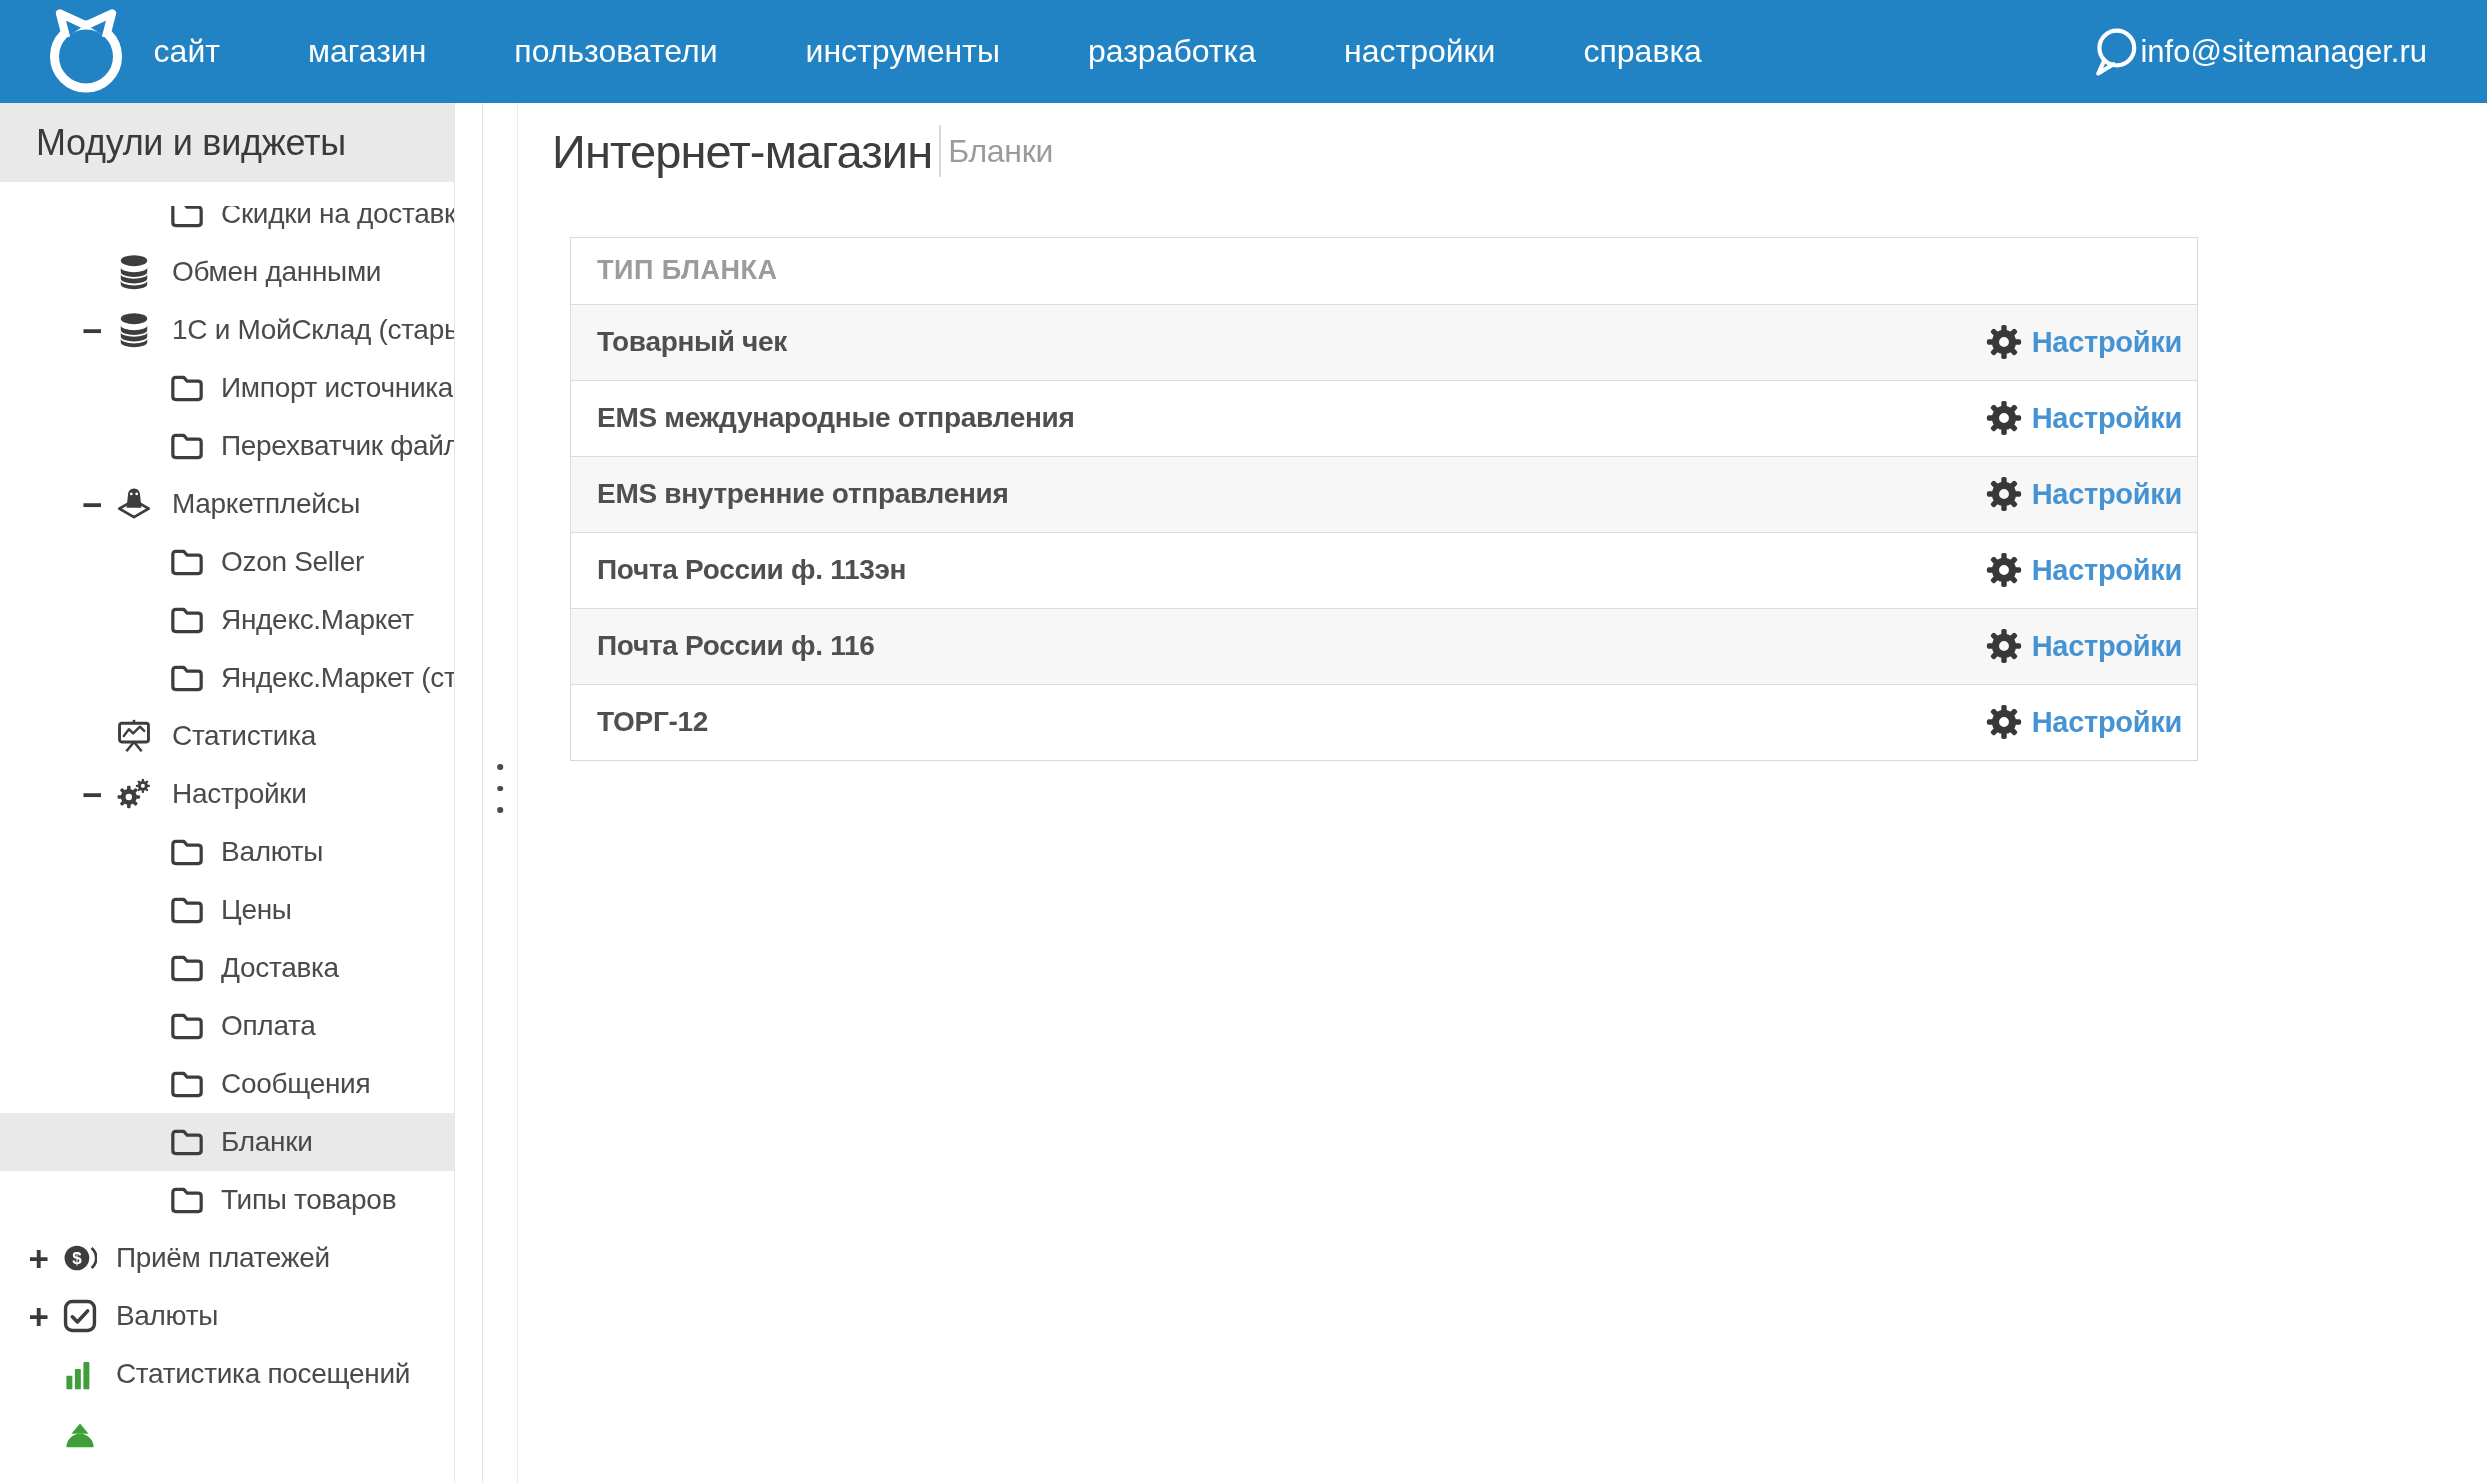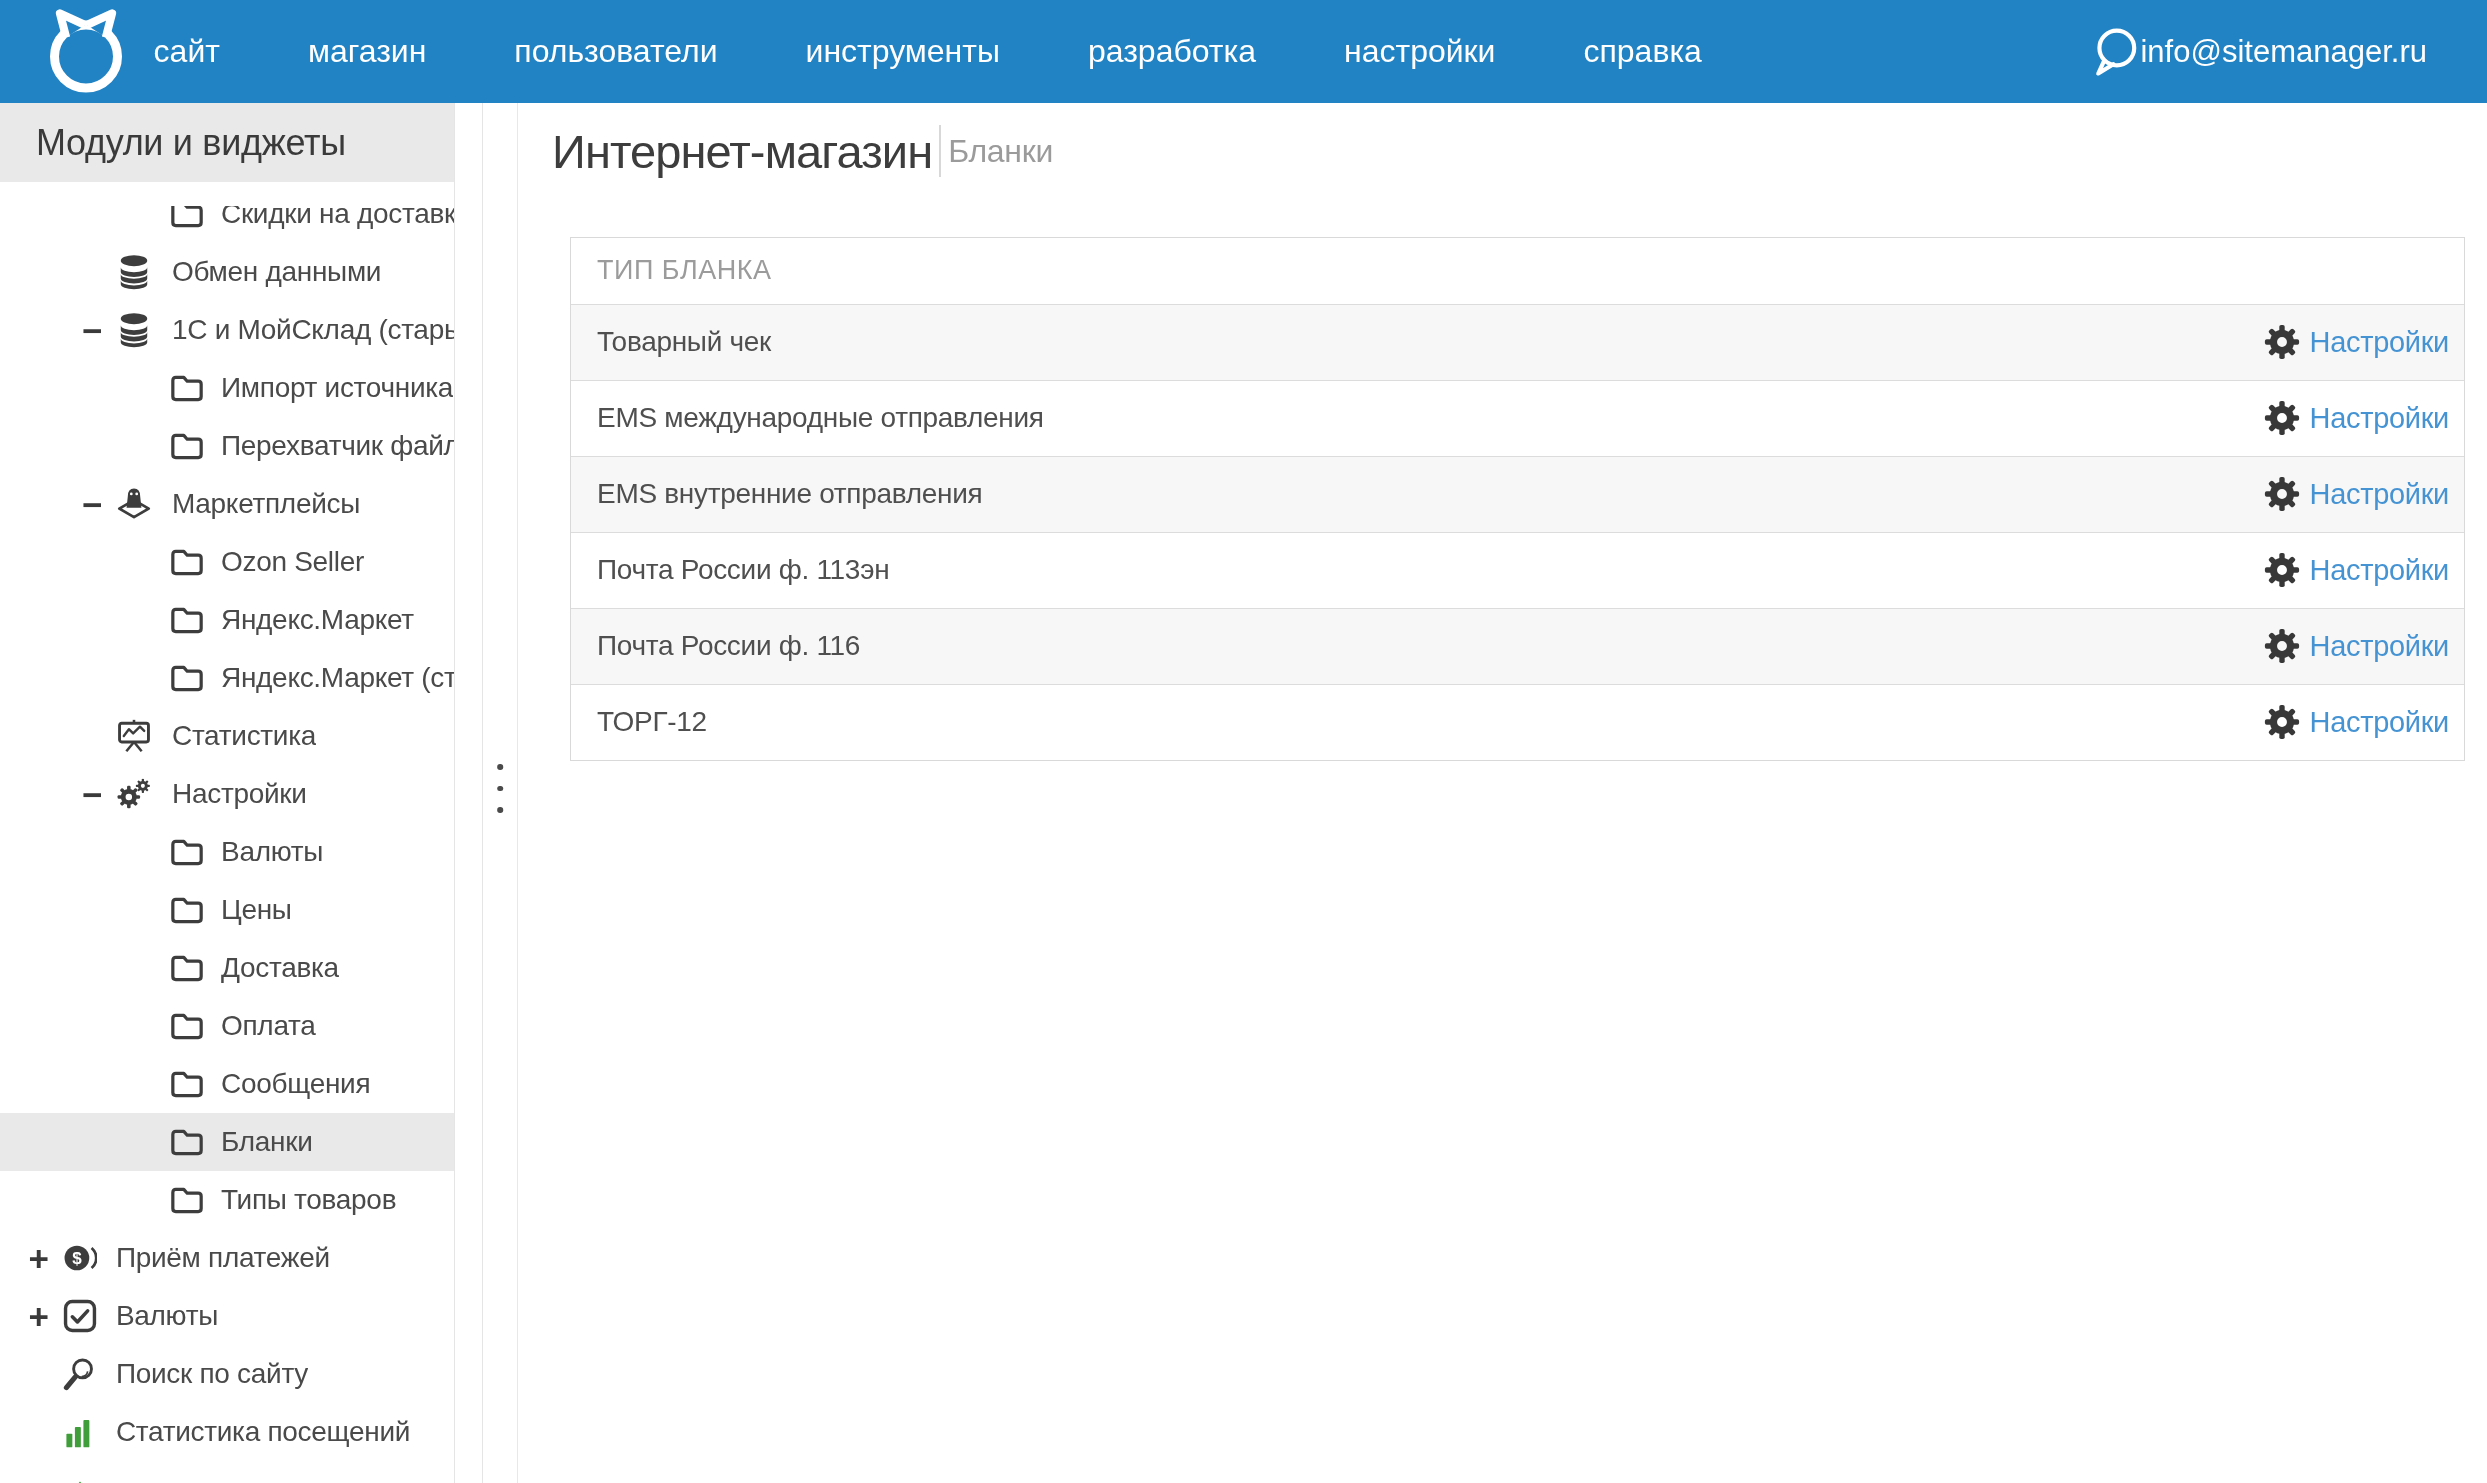--- a/index.html
+++ b/index.html
@@ -38,21 +38,21 @@
   
   .resizer{position:absolute;top:103px;left:483px;width:34px;bottom:0;background:#fff;z-index:6;cursor:col-resize;}
   .dots{position:absolute;left:50%;transform:translateX(-50%);top:661px;display:flex;flex-direction:column;gap:16px;}
   .dots i{width:5.6px;height:5.6px;border-radius:50%;background:#4a4a4a;display:block;}
   
   .content{position:absolute;top:103px;left:517px;right:0;bottom:0;border-left:0.9px solid #e8e8e8;background:#fff;}
   .page-head{display:flex;align-items:center;margin:20.6px 0 0 34px;gap:7px;}
   .page-title{font-size:47px;font-weight:400;color:var(--c-title,#3d3d3d);letter-spacing:-0.9px;margin:0;}
   .head-divider{width:1.9px;height:52px;background:#d8d8d8;}
   .page-subtitle{font-size:32px;color:var(--c-text_muted,#9b9b9b);letter-spacing:-0.3px;}
-  .table{margin:58px 0 0 52px;width:1895px;border:0.9px solid #d9d9d9;box-sizing:border-box;}
+  .table{margin:58px 0 0 52px;width:1628px;border:0.9px solid #d9d9d9;box-sizing:border-box;font-weight:bold;}
   .thead{height:66px;display:flex;align-items:center;padding-left:26px;
     color:var(--c-text_muted,#9b9b9b);font-size:27px;letter-spacing:0.5px;}
   .trow{height:75px;display:flex;align-items:center;border-top:0.9px solid #dcdcdc;
     font-size:28px;color:#4f4f4f;}
   .trow.alt{background:var(--c-row_alt_bg,#f7f7f7);}
   .cell{padding-left:26px;letter-spacing:-0.3px;}
   .action{margin-left:auto;display:flex;align-items:center;gap:9.4px;padding-right:15px;
     color:var(--c-link,#4693d4);font-size:29px;cursor:pointer;text-decoration:none;letter-spacing:-0.3px;}
   .gear{width:36px;height:36px;color:#383838;flex:0 0 auto;}
   .defs{position:absolute;width:0;height:0;overflow:hidden;}
@@ -300,27 +300,20 @@
       </div>
 
       <div class="ti l1">
         <span class="tg">+</span>
         <svg class="ic" viewBox="0 0 40 40">
             <use href="#sym-check"></use>
           </svg>
         <span class="lb">Валюты</span>
       </div>
 
-      <div class="ti l1">
-        <span class="tg"></span>
-        <svg class="ic" viewBox="0 0 40 40">
-            <use href="#sym-search"></use>
-          </svg>
-        <span class="lb">Поиск по сайту</span>
-      </div>
 
       <div class="ti l1 green">
         <span class="tg"></span>
         <svg class="ic" viewBox="0 0 40 40">
             <use href="#sym-bars"></use>
           </svg>
         <span class="lb">Статистика посещений</span>
       </div>
 
       <div class="ti l1 green">

